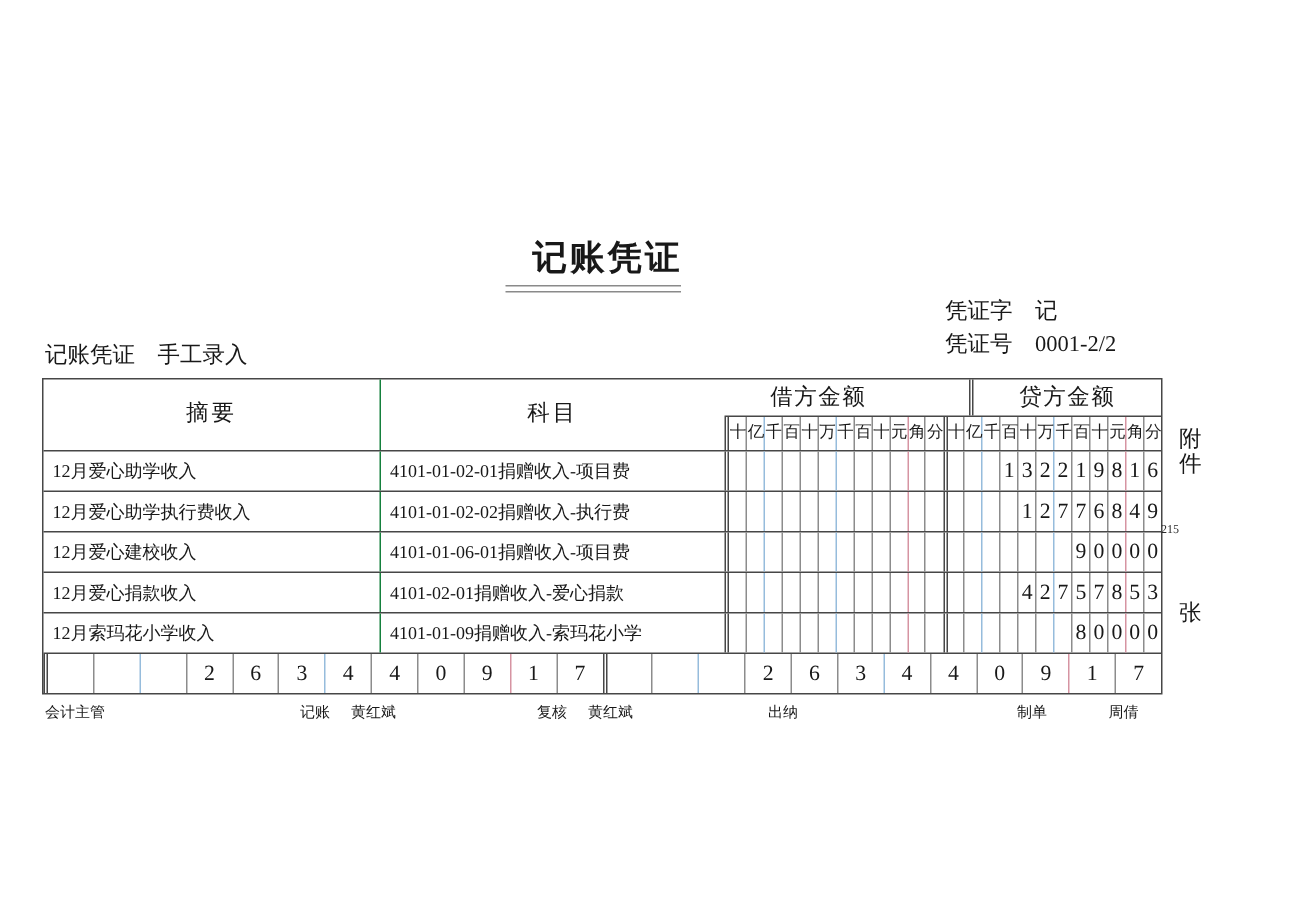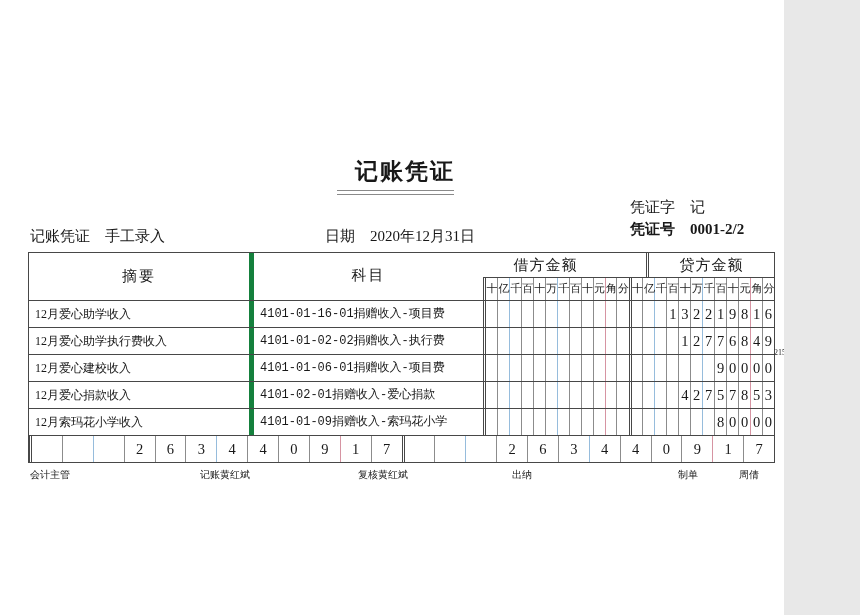--- a/index.html
+++ b/index.html
@@ -1,34 +1,34 @@
 <!DOCTYPE html>
 <html><head>
 <meta charset="utf-8">
 <style>
   html,body{margin:0;padding:0;background:#e8e8e8;}
-  .page{position:relative;width:784px;height:615px;background:#ffffff;overflow:hidden;
+  .page{position:relative;width:860px;height:615px;background:#ffffff;overflow:hidden;
         font-family:"Liberation Serif","DejaVu Serif",serif;color:#181818;}
   .title{position:absolute;left:340px;top:156px;width:130px;text-align:center;
          font-size:23px;font-weight:bold;letter-spacing:2px;}
   .title-underline{position:absolute;left:337px;top:190px;width:117px;height:3px;
          border-top:1px solid #8a8a8a;border-bottom:1px solid #8a8a8a;}
   .meta{position:absolute;font-size:15px;white-space:nowrap;}
   .meta .val{margin-left:15px;}
   #m-word{left:630px;top:198px;}
   #m-source{left:30px;top:227px;}
   #m-date{left:325px;top:227px;}
-  #m-no{left:630px;top:220px;font-weight:bold;}
+  #m-no{left:630px;top:220px;}
 
   .vtable{position:absolute;left:28px;top:252px;width:747px;border:1px solid #474747;box-sizing:border-box;background:#fff;}
   .vrow{display:flex;box-sizing:border-box;}
   .vrow + .vrow{border-top:1px solid #474747;}
   .cell{box-sizing:border-box;}
-  .c-sum{width:225px;border-right:5px solid #15803d;}
-  .c-acc{width:229px;font-family:Liberation Mono, monospace;}
+  .c-sum{width:225px;border-right:1px solid #15803d;}
+  .c-acc{width:229px;}
   .hcell{font-size:15px;line-height:47px;text-align:center;letter-spacing:2px;}
   .hrow{height:47px;}
   .amount-wrap{flex:1;display:flex;flex-direction:column;box-sizing:border-box;}
   .amount-titles{display:flex;height:25px;border-bottom:1px solid #474747;box-sizing:border-box;gap:38px;}
   .at{flex:1;box-sizing:border-box;text-align:center;font-size:15px;line-height:24px;letter-spacing:1px;}
   .at2{border-left:3px double #474747;}
   .digit-labels{display:flex;flex:1;}
   .sec{flex:1;display:flex;box-sizing:border-box;border-left:3px double #474747;}
   .dc{flex:1;box-sizing:border-box;border-right:1px solid #8c8c8c;text-align:center;overflow:visible;}
   .dc:nth-child(2),.dc:nth-child(6){border-right-color:#96bcdc;}
@@ -43,39 +43,36 @@
   .att-label{position:absolute;left:786px;top:285px;width:17px;font-size:15px;line-height:17px;word-break:break-all;}
   .att-count{position:absolute;left:774px;top:348px;font-size:8px;color:#2a2a2a;}
   .att-unit{position:absolute;left:786px;top:399px;font-size:15px;}
 
   .sig{position:absolute;top:468px;font-size:10px;white-space:nowrap;}
   #s-super{left:30px;}
   #s-book{left:200px;}
   #s-review{left:358px;}
   #s-cash{left:512px;}
   #s-prep{left:678px;}
-  .sig .val{}
+  .sig .val{margin-left:14px;}
   #s-prep .val{margin-left:41px;}
 </style>
 </head>
 <body>
 
 <div class="page">
 
   <div class="title">记账凭证</div>
   <div class="title-underline"></div>
 
   <div class="meta" id="m-word">
     <span>凭证字</span><span class="val">记</span>
   </div>
   <div class="meta" id="m-source">
     <span>记账凭证</span><span class="val">手工录入</span>
-  </div>
-  <div class="meta" id="m-date">
-    <span>日期</span><span class="val">2020年12月31日</span>
   </div>
   <div class="meta" id="m-no">
     <span>凭证号</span><span class="val">0001-2/2</span>
   </div>
 
   <div class="vtable">
     <div class="vrow hrow">
       <div class="cell c-sum hcell">摘要</div>
       <div class="cell c-acc hcell">科目</div>
       <div class="amount-wrap">
@@ -110,21 +107,21 @@
               <div class="dc">十</div>
               <div class="dc">元</div>
               <div class="dc">角</div>
               <div class="dc">分</div>
             </div>
         </div>
       </div>
     </div>
     <div class="vrow drow">
         <div class="cell c-sum c-text">12月爱心助学收入</div>
-        <div class="cell c-acc c-text">4101-01-16-01捐赠收入-项目费</div>
+        <div class="cell c-acc c-text">4101-01-02-01捐赠收入-项目费</div>
         <div class="sec">
           <div class="dc"></div>
           <div class="dc"></div>
           <div class="dc"></div>
           <div class="dc"></div>
           <div class="dc"></div>
           <div class="dc"></div>
           <div class="dc"></div>
           <div class="dc"></div>
           <div class="dc"></div>

